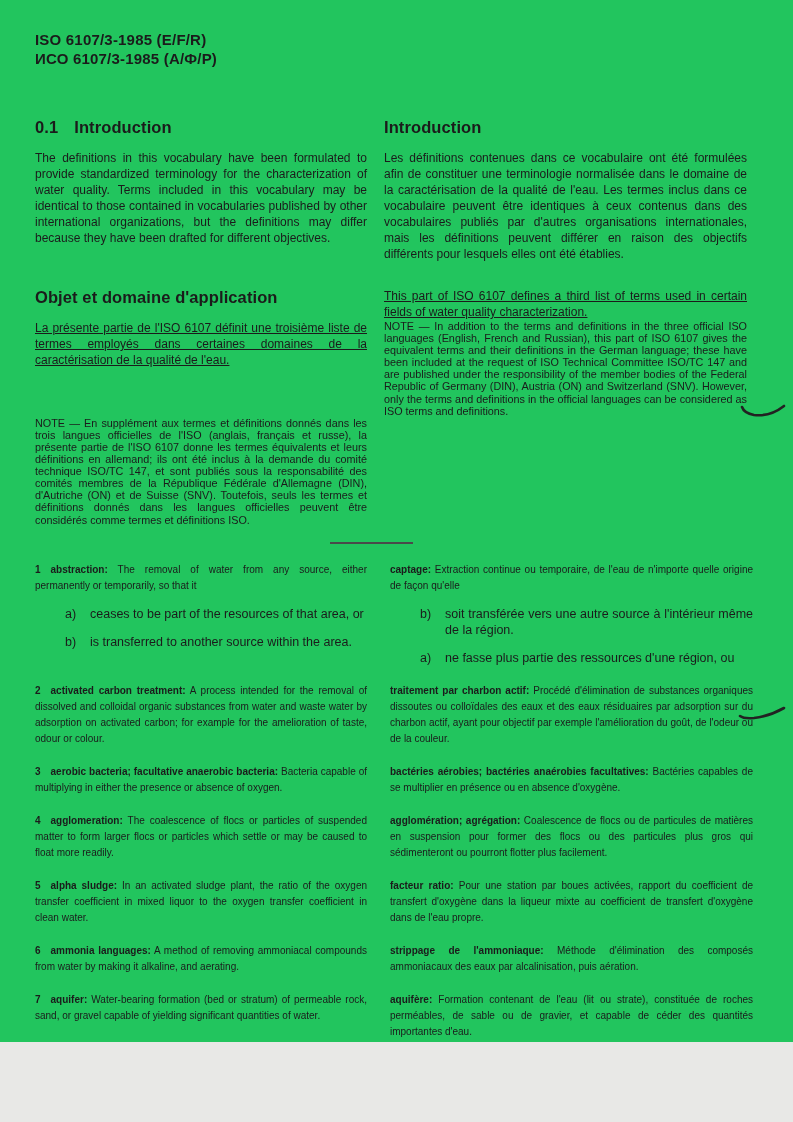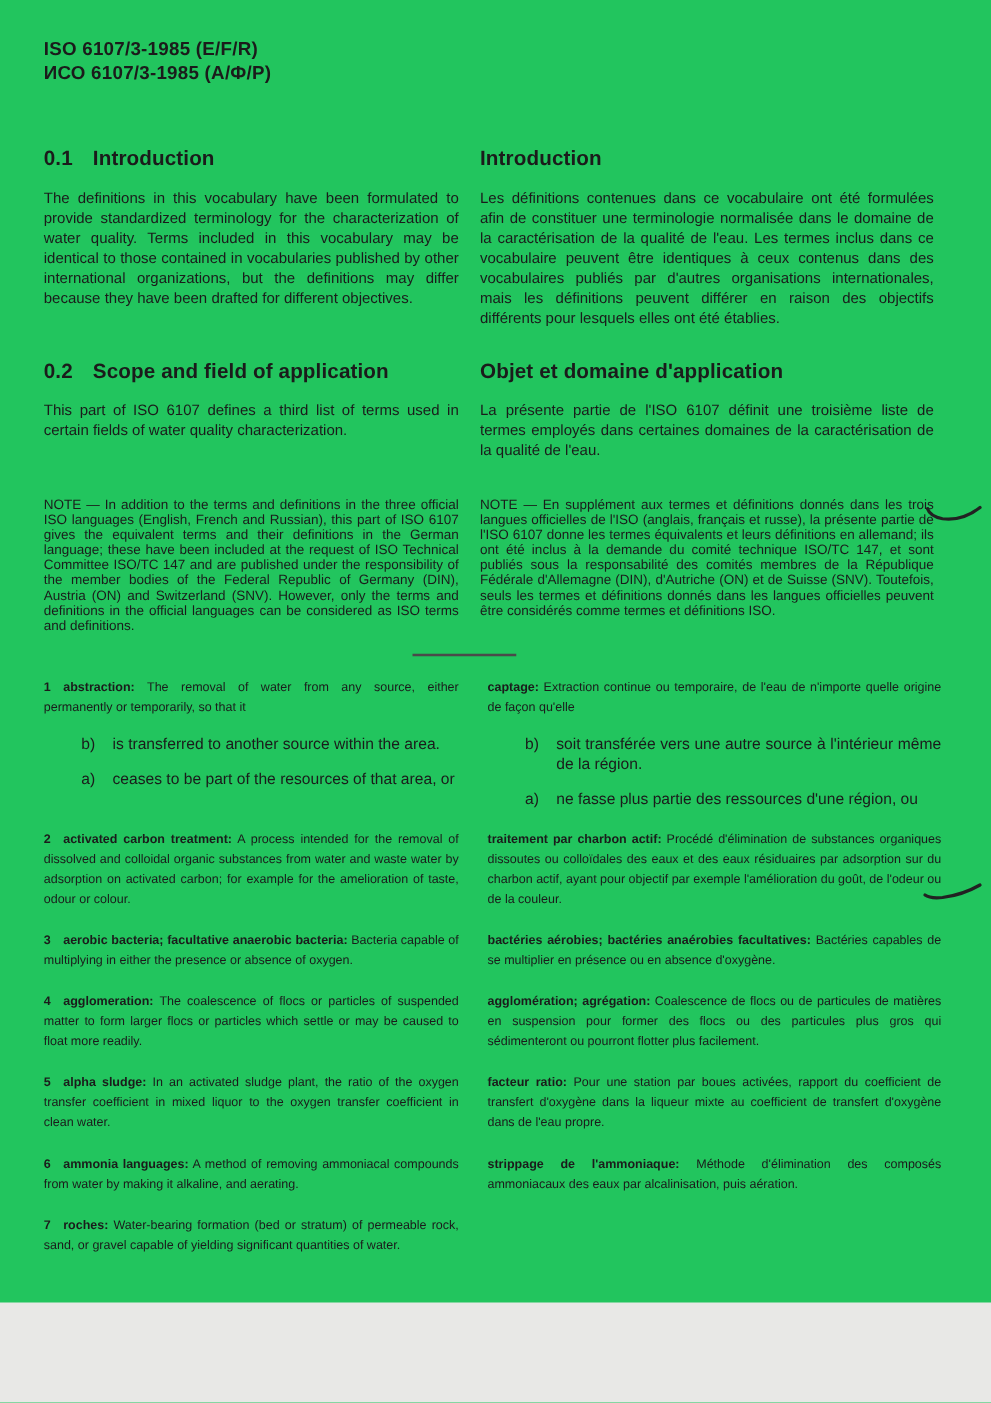--- a/index.html
+++ b/index.html
@@ -34,21 +34,21 @@
     margin: 0 0 13px 0;
     letter-spacing: 0.1px;
   }
   .h2 .h2-num { margin-right: 16px; }
   .body-text {
     font-size: 12px;
     line-height: 16px;
     text-align: justify;
     margin: 0 0 26px 0;
   }
-  .scope-body { margin-bottom: 30px; }
+  .scope-body { margin-bottom: 0; text-decoration: underline; }
   .note-text {
     font-size: 10.8px;
     line-height: 12.1px;
     text-align: justify;
     margin: 0;
   }
   .mid-rule {
     width: 83px;
     height: 2px;
     background: #4a4a4a;
@@ -104,40 +104,39 @@
   </div>
 
   <div class="content-grid">
 
     <h2 class="h2"><span class="h2-num">0.1</span><span>Introduction</span></h2>
     <h2 class="h2"><span>Introduction</span></h2>
 
     <p class="body-text">The definitions in this vocabulary have been formulated to provide standardized terminology for the characterization of water quality. Terms included in this vocabulary may be identical to those contained in vocabularies published by other international organizations, but the definitions may differ because they have been drafted for different objectives.</p>
     <p class="body-text">Les définitions contenues dans ce vocabulaire ont été formulées afin de constituer une terminologie normalisée dans le domaine de la caractérisation de la qualité de l'eau. Les termes inclus dans ce vocabulaire peuvent être identiques à ceux contenus dans des vocabulaires publiés par d'autres organisations internationales, mais les définitions peuvent différer en raison des objectifs différents pour lesquels elles ont été établies.</p>
 
-    <h2 class="h2"><span class="h2-num">0.2</span><span>Scope and field of application</span></h2>
     <h2 class="h2"><span>Objet et domaine d'application</span></h2>
 
     <p class="body-text scope-body">This part of ISO 6107 defines a third list of terms used in certain fields of water quality characterization.</p>
     <p class="body-text scope-body">La présente partie de l'ISO 6107 définit une troisième liste de termes employés dans certaines domaines de la caractérisation de la qualité de l'eau.</p>
 
     <p class="note-text">NOTE — In addition to the terms and definitions in the three official ISO languages (English, French and Russian), this part of ISO 6107 gives the equivalent terms and their definitions in the German language; these have been included at the request of ISO Technical Committee ISO/TC 147 and are published under the responsibility of the member bodies of the Federal Republic of Germany (DIN), Austria (ON) and Switzerland (SNV). However, only the terms and definitions in the official languages can be considered as ISO terms and definitions.</p>
     <p class="note-text">NOTE — En supplément aux termes et définitions donnés dans les trois langues officielles de l'ISO (anglais, français et russe), la présente partie de l'ISO 6107 donne les termes équivalents et leurs définitions en allemand; ils ont été inclus à la demande du comité technique ISO/TC 147, et sont publiés sous la responsabilité des comités membres de la République Fédérale d'Allemagne (DIN), d'Autriche (ON) et de Suisse (SNV). Toutefois, seuls les termes et définitions donnés dans les langues officielles peuvent être considérés comme termes et définitions ISO.</p>
 
   </div>
 
   <div class="mid-rule"></div>
 
   <div class="terms-container" id="terms-container">
   <div class="term-row">
     <div class="term-cell">
       <p class="term-p"><span class="term-num">1</span><span class="term-name">abstraction:</span> <span>The removal of water from any source, either permanently or temporarily, so that it</span></p>
       <div class="sub-items en">
+            <p class="sub-item"><span class="sub-marker">a)</span><span>ceases to be part of the resources of that area, or</span></p>
             <p class="sub-item"><span class="sub-marker">b)</span><span>is transferred to another source within the area.</span></p>
-            <p class="sub-item"><span class="sub-marker">a)</span><span>ceases to be part of the resources of that area, or</span></p>
           </div>
     </div>
     <div class="term-cell">
       <p class="term-p"><span class="term-name">captage:</span> <span>Extraction continue ou temporaire, de l'eau de n'importe quelle origine de façon qu'elle</span></p>
       <div class="sub-items fr">
             <p class="sub-item"><span class="sub-marker">b)</span><span>soit transférée vers une autre source à l'intérieur même de la région.</span></p>
             <p class="sub-item"><span class="sub-marker">a)</span><span>ne fasse plus partie des ressources d'une région, ou</span></p>
           </div>
     </div>
   </div>
@@ -192,22 +191,26 @@
       <div class="sub-items en"></div>
     </div>
     <div class="term-cell">
       <p class="term-p"><span class="term-name">strippage de l'ammoniaque:</span> <span>Méthode d'élimination des composés ammoniacaux des eaux par alcalinisation, puis aération.</span></p>
       <div class="sub-items fr"></div>
     </div>
   </div>
 
   <div class="term-row">
     <div class="term-cell">
-      <p class="term-p"><span class="term-num">7</span><span class="term-name">roches:</span> <span>Water-bearing formation (bed or stratum) of permeable rock, sand, or gravel capable of yielding significant quantities of water.</span></p>
-      <div class="sub-items en"></div>
+      <p class="term-p"><span class="term-num">7</span><span class="term-name">aquifer:</span> <span>Water-bearing formation (bed or stratum) of permeable rock, sand, or gravel capable of yielding significant quantities of water.</span></p>
+      <div class="sub-items en"></div>
+    </div>
+    <div class="term-cell">
+      <p class="term-p"><span class="term-name">aquifère:</span> <span>Formation contenant de l'eau (lit ou strate), constituée de roches perméables, de sable ou de gravier, et capable de céder des quantités importantes d'eau.</span></p>
+      <div class="sub-items fr"></div>
     </div>
   </div>
 </div>
 
   <div class="page-number">2</div>
 
   <svg class="margin-mark mark-1" width="50" height="20" viewBox="0 0 50 20">
     <path d="M2 7 Q4 13 14 15 Q30 17 44 6" fill="none" stroke="#222" stroke-width="2.6" stroke-linecap="round"></path>
   </svg>
   <svg class="margin-mark mark-2" width="50" height="20" viewBox="0 0 50 20">

